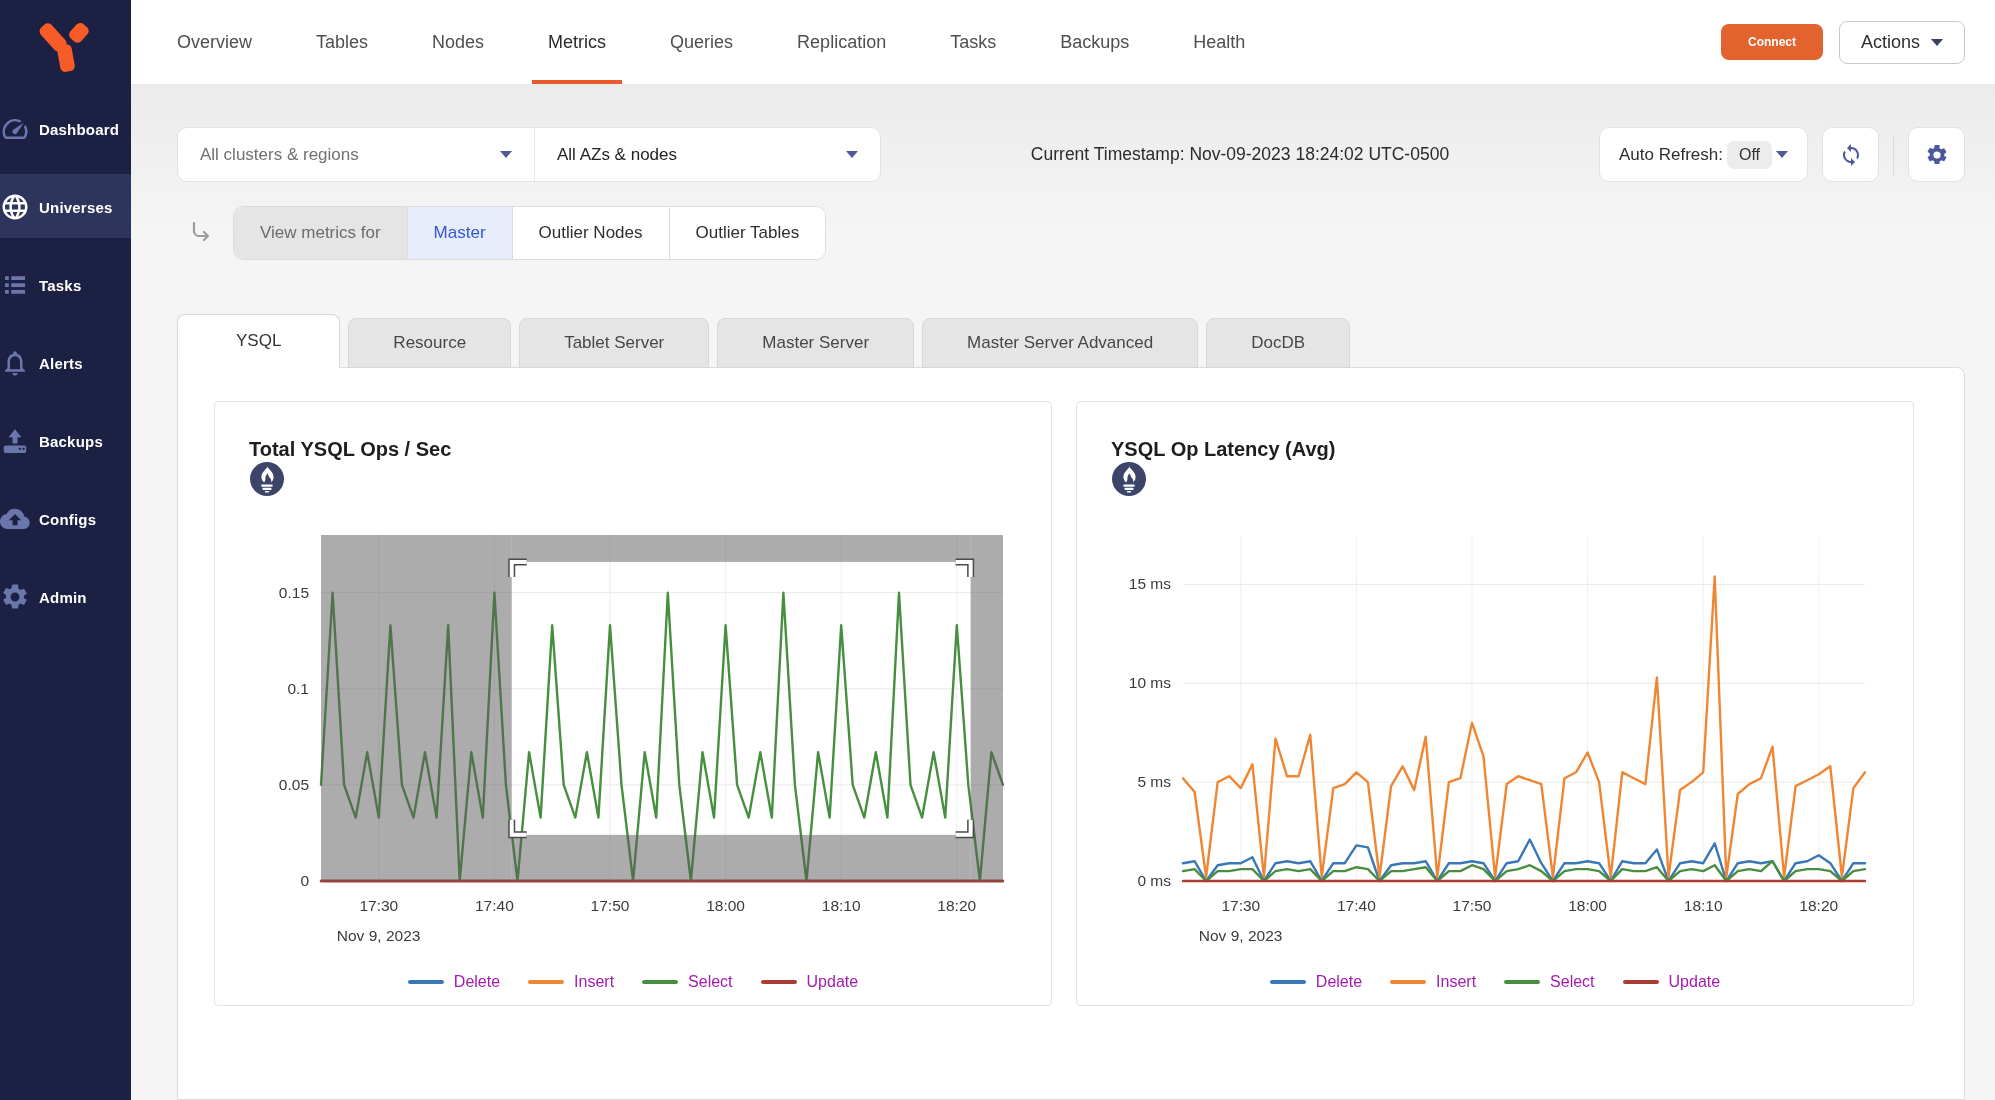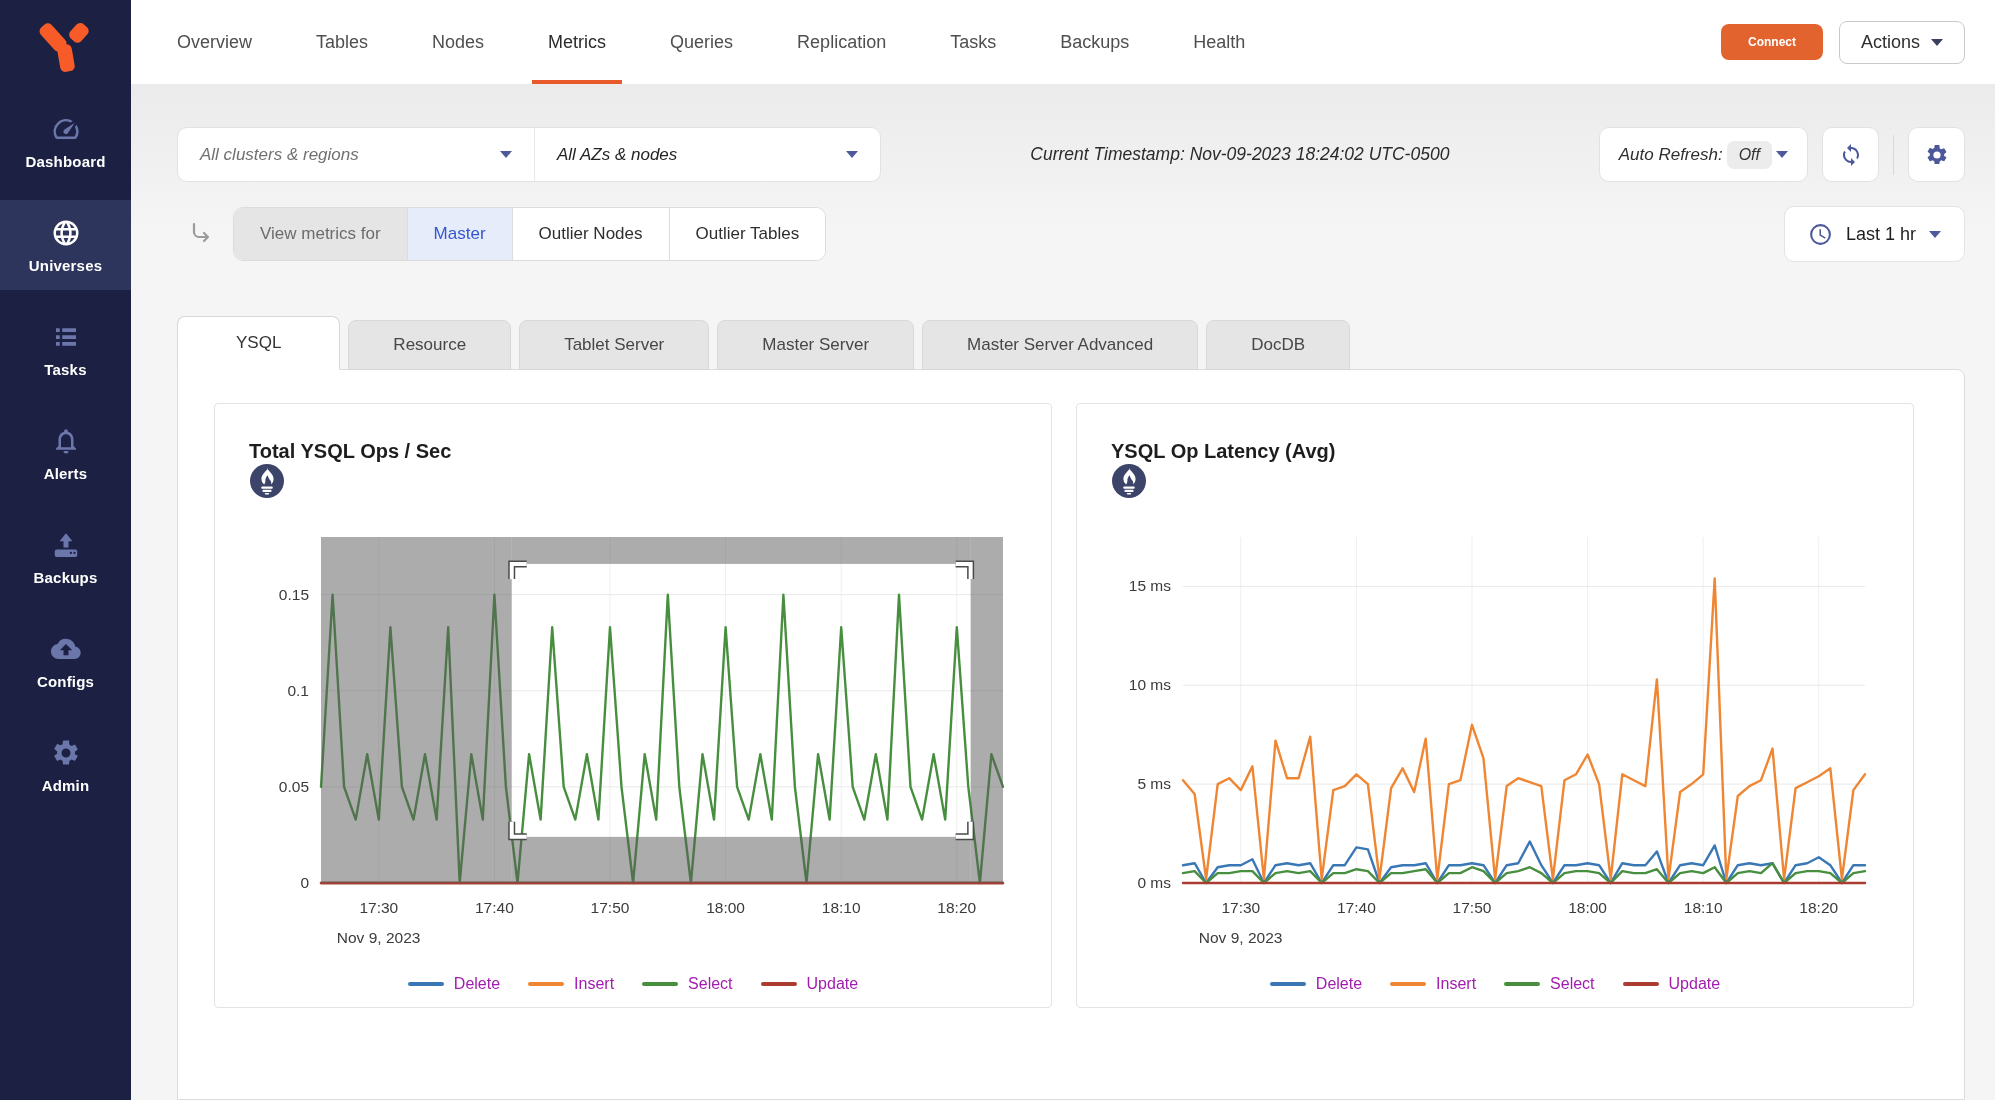--- a/index.html
+++ b/index.html
@@ -2,21 +2,21 @@
 <html><head>
 <meta charset="utf-8">
 <style>
   * { margin:0; padding:0; box-sizing:border-box; font-family:"Liberation Sans","DejaVu Sans",sans-serif; }
   html,body { width:1995px; height:1100px; overflow:hidden; }
   body { display:flex; background:#f5f5f6; }
 
   
   .sidebar { width:131px; background:#1c2143; flex-shrink:0; display:flex; flex-direction:column; }
   .logo-box { height:96px; display:flex; align-items:center; justify-content:center; }
-  .side-item { display:flex; flex-direction:column; align-items:center; gap:9px; padding:18px 0 16px; margin-bottom:14px; cursor:pointer; }
+  .side-item { display:flex; flex-direction:row; align-items:center; gap:9px; padding:18px 0 16px; margin-bottom:14px; cursor:pointer; }
   .side-item svg { width:30px; height:30px; fill:#6b76ab; }
   .side-item.active { background:#2e355c; }
   .side-item.active svg { fill:#ffffff; }
   .side-label { font-size:15px; font-weight:700; color:#ffffff; letter-spacing:.2px; }
 
   
   .main { flex:1; display:flex; flex-direction:column; min-width:0; }
   .hdr { background:#fff; padding:0 30px 0 46px; }
   .hdr-row1 { display:flex; align-items:center; height:84px; }
   .uni-title { font-size:30px; font-weight:700; color:#26262e; letter-spacing:-.3px; }
@@ -31,21 +31,21 @@
   .nav-tab { font-size:18px; color:#4f4f4f; display:flex; align-items:center; position:relative; cursor:pointer; }
   .nav-tab.active { color:#2c2c2c; }
   .nav-tab.active::after { content:""; position:absolute; left:-16px; right:-16px; bottom:0; height:4px; background:#e85a2b; }
   .hdr-actions { margin-left:auto; display:flex; align-items:center; gap:16px; }
   .btn-connect { background:#e2632e; color:#fff; font-size:12px; font-weight:700; border:none; border-radius:8px; padding:11px 27px; cursor:pointer; }
   .btn-actions { background:#fff; color:#2f2f2f; font-size:18px; border:1px solid #c9c9c9; border-radius:8px; padding:10px 21px; display:flex; align-items:center; gap:11px; cursor:pointer; }
 
   
   .content { flex:1; background:linear-gradient(#ebebec,#f5f5f6 150px); padding:43px 30px 0 46px; display:flex; flex-direction:column; min-height:0; }
 
-  .filter-row { display:flex; align-items:center;font-style:italic; }
+  .filter-row { display:flex; align-items:center; }
   .select-group { display:flex; background:#fff; border:1px solid #e2e2e2; border-radius:10px; height:55px; overflow:hidden; }
   .select-cell { display:flex; align-items:center; justify-content:space-between; padding:0 22px; cursor:pointer; }
   .select-cell + .select-cell { border-left:1px solid #e8e8e8; }
   .sel-w1 { width:356px; } .sel-w2 { width:346px; }
   .sel-muted { color:#707070; font-size:17px; }
   .sel-dark { color:#242424; font-size:17px; }
   .caret { width:0; height:0; border-left:6px solid transparent; border-right:6px solid transparent; border-top:7px solid #4f5a9b; }
   .caret.dark { border-top-color:#3a4160; }
   .timestamp { flex:1; text-align:center; font-size:17.5px; color:#2b2b2b; }
   .refresh-group { display:flex; align-items:center; gap:14px; }
@@ -202,27 +202,20 @@
 
     <div class="toggle-row">
       <svg class="elbow" width="26" height="26" viewBox="0 0 26 26" fill="none" stroke="#9b9b9b" stroke-width="2.2" stroke-linecap="round" stroke-linejoin="round">
           <path d="M5 3 v8 a5 5 0 0 0 5 5 h9 M15 12 l4 4 -4 4"></path>
         </svg>
       <div class="segmented">
         <div class="seg muted">View metrics for</div>
         <div class="seg active">Master</div>
         <div class="seg">Outlier Nodes</div>
         <div class="seg">Outlier Tables</div>
-      </div>
-      <div class="time-btn">
-        <svg viewBox="0 0 24 24">
-            <path d="M11.99,2A10,10,0,1,0,22,12,10,10,0,0,0,11.99,2ZM12,20a8,8,0,1,1,8-8A8,8,0,0,1,12,20Zm.5-13H11v6l5.25,3.15.75-1.23-4.5-2.67Z"></path>
-          </svg>
-        <span>Last 1 hr</span>
-        <span class="caret"></span>
       </div>
     </div>
 
     <div class="tabs-row">
       <div class="mtab active">YSQL</div>
       <div class="mtab">Resource</div>
       <div class="mtab">Tablet Server</div>
       <div class="mtab">Master Server</div>
       <div class="mtab">Master Server Advanced</div>
       <div class="mtab">DocDB</div>

